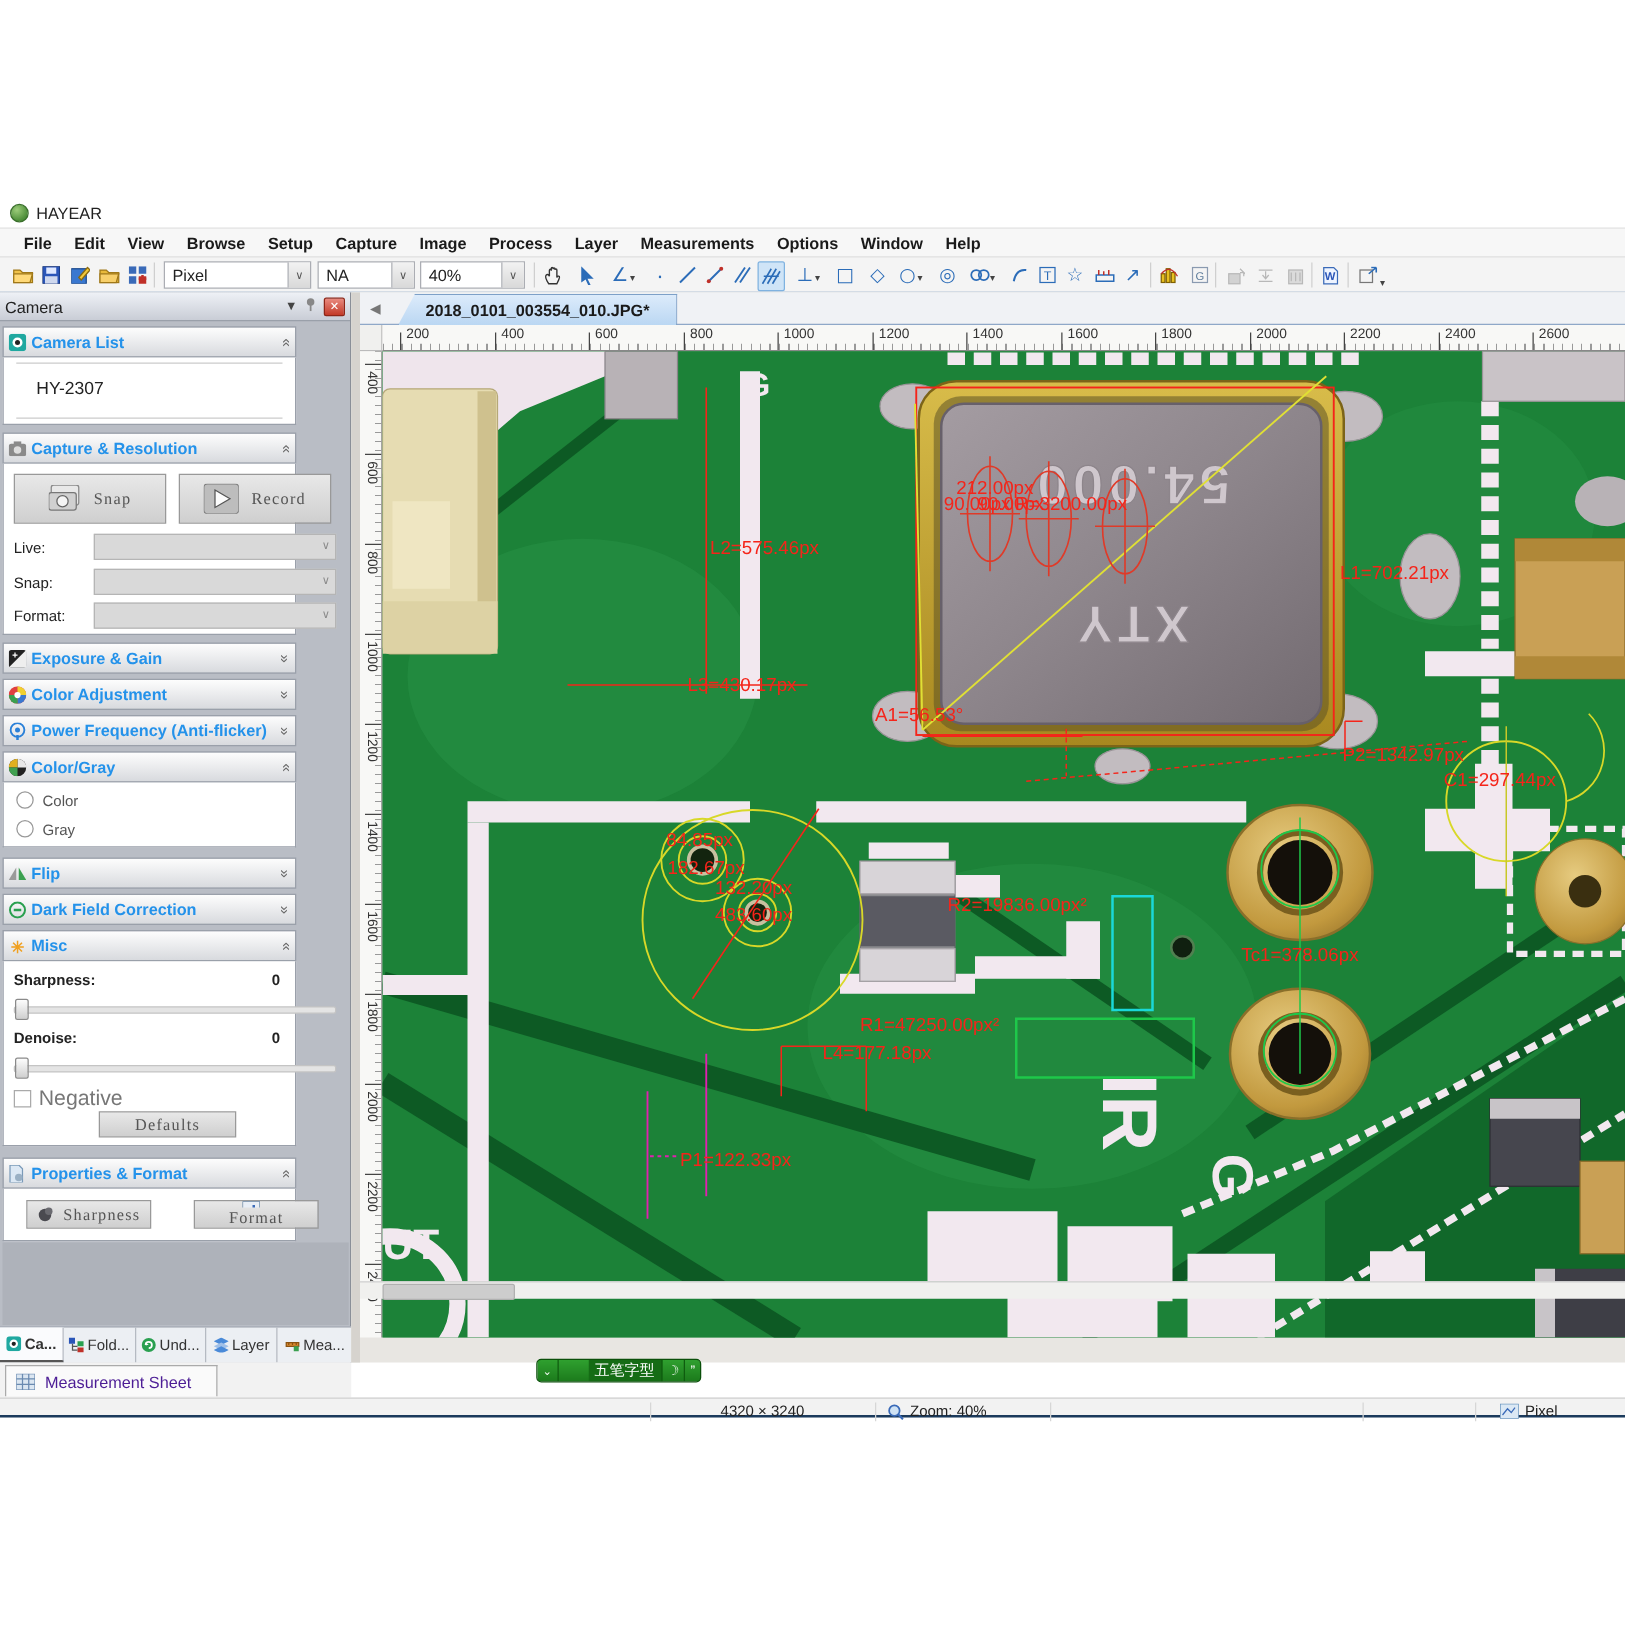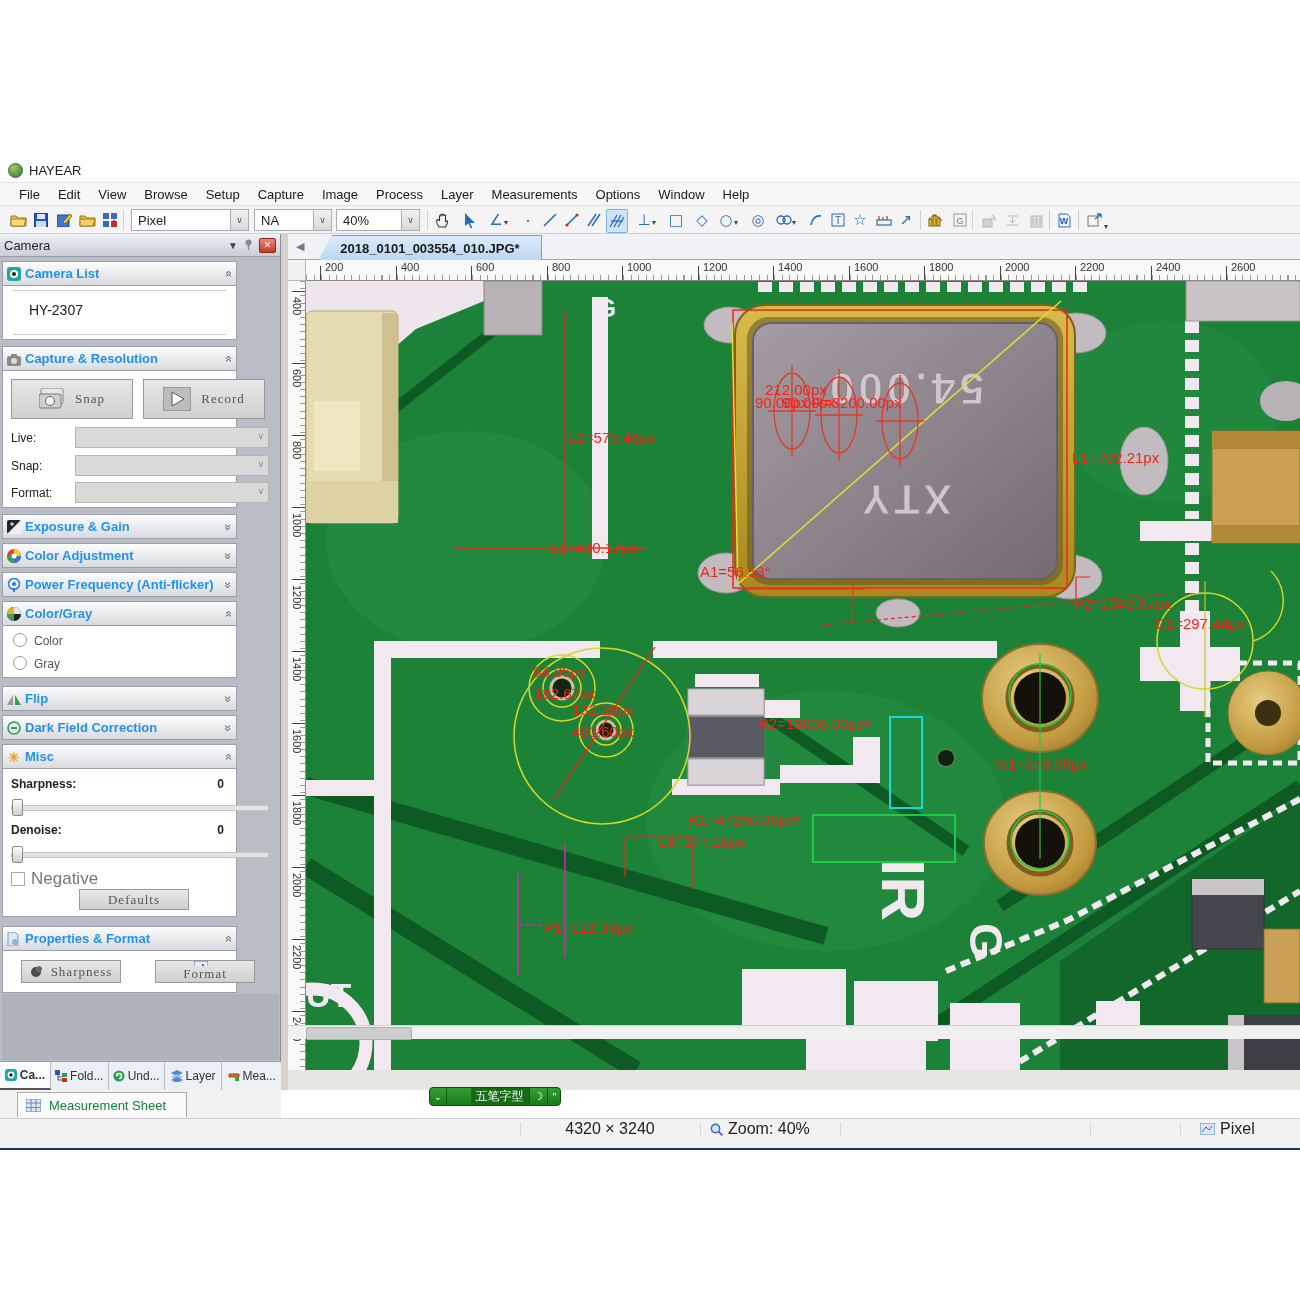--- a/index.html
+++ b/index.html
@@ -4,21 +4,21 @@
 <style>
   html,body{margin:0;padding:0;background:#fff;}
   body{width:1300px;height:1300px;position:relative;overflow:hidden;
        font-family:"Liberation Sans",sans-serif;-webkit-font-smoothing:antialiased;}
   .abs{position:absolute;}
   
   #titlebar{top:158px;left:0;width:1300px;height:24px;background:#fff;display:flex;align-items:center;padding-left:8px;box-sizing:border-box;}
   .appicon{width:13px;height:13px;border-radius:50%;background:radial-gradient(circle at 35% 30%,#9ccc7a,#4e8f3a 70%);border:1px solid #3a6f2c;margin-right:6px;}
   #apptitle{font-size:13px;color:#222;}
   #menubar{top:182px;left:0;width:1300px;height:23px;background:#f7f7f7;border-top:1px solid #e4e4e4;display:flex;align-items:center;padding-left:10px;box-sizing:border-box;}
-  .menuitem{font-size:13px;color:#1a1a1a;padding:0 9px;cursor:default;}
+  .menuitem{font-size:13px;color:#1a1a1a;padding:0 9px;cursor:default;font-weight:bold;}
   #toolbar{top:205px;left:0;width:1300px;height:29px;background:#f4f4f4;border-top:1px solid #e0e0e0;border-bottom:1px solid #c9d4e0;box-sizing:border-box;}
   .tbtn{position:absolute;top:3px;width:20px;height:22px;display:flex;align-items:center;justify-content:center;font-size:15px;color:#2b6cb8;}
   .tbtn.glyph{font-family:"DejaVu Sans",sans-serif;}
   .tsep{position:absolute;top:4px;width:1px;height:20px;background:#cfcfcf;}
   .tcombo{position:absolute;top:3px;height:22px;background:#fff;border:1px solid #abadb3;display:flex;align-items:center;box-sizing:border-box;font-size:13px;color:#222;}
   .tcombo .cv{flex:1;padding-left:6px;}
   .tcombo .carrow{width:17px;height:100%;background:linear-gradient(#f2f2f2,#d9d9d9);border-left:1px solid #abadb3;display:flex;align-items:center;justify-content:center;font-size:9px;color:#555;}
   .ddcaret{position:absolute;top:12px;font-size:8px;color:#444;}
   .hl{background:#cfe4f7;border:1px solid #7fb2e0;border-radius:2px;}
   
@@ -40,21 +40,21 @@
   .dcombo:after{content:"∨";position:absolute;right:4px;top:3px;font-size:9px;color:#8a8a8a;}
   .radio{width:12px;height:12px;border-radius:50%;border:1px solid #999;background:#fff;display:inline-block;vertical-align:-2px;margin-right:7px;}
   .slider-track{position:absolute;height:4px;background:#e4e4e4;border:1px solid #c4c4c4;border-radius:2px;}
   .slider-thumb{position:absolute;width:9px;height:15px;background:linear-gradient(#fdfdfd,#cfcfcf);border:1px solid #8a8a8a;border-radius:2px;top:-7px;left:0;}
   .checkbox{width:12px;height:12px;border:1px solid #aaa;background:#fff;display:inline-block;vertical-align:-2px;margin-right:6px;}
   #sbtabs{position:absolute;left:0;bottom:0;width:281px;height:28px;background:#eceff3;border-top:1px solid #9aa0aa;display:flex;align-items:stretch;}
   .sbtab{display:flex;align-items:center;justify-content:center;font-size:12px;color:#333;border-right:1px solid #b5bac2;padding:0 4px;gap:3px;}
   .sbtab.active{background:#fafbfd;border-bottom:2px solid #555;font-weight:bold;}
   .mini{width:12px;height:12px;display:inline-block;flex:none;}
   #msheet{top:1090px;left:0;width:281px;height:28px;background:#f2f2f2;}
-  #mstab{position:absolute;left:17px;top:2px;width:170px;height:25px;background:#fafafa;border:1px solid #aaa;border-bottom:none;display:flex;align-items:center;gap:8px;padding-left:8px;box-sizing:border-box;font-size:13px;color:#15803d;}
+  #mstab{position:absolute;left:4px;top:2px;width:170px;height:25px;background:#fafafa;border:1px solid #aaa;border-bottom:none;display:flex;align-items:center;gap:8px;padding-left:8px;box-sizing:border-box;font-size:13px;color:#4c1d95;}
   
   #docarea{top:234px;left:281px;width:1019px;height:856px;background:#e8e6e2;}
   #splitter{position:absolute;left:0;top:0;width:7px;height:856px;background:#d6d3ce;}
   #tabstrip{position:absolute;left:7px;top:0;width:1012px;height:26px;background:#f0f2f5;border-bottom:1px solid #8fa8c8;box-sizing:border-box;}
   #tabnav{position:absolute;left:8px;top:6px;font-size:11px;color:#777;}
   #doctab{position:absolute;left:30px;top:1px;width:222px;height:25px;background:linear-gradient(#dcebfb,#b9d6f2);border:1px solid #7da0c8;border-bottom:none;clip-path:polygon(14px 0,100% 0,100% 100%,0 100%);display:flex;align-items:center;justify-content:center;font-size:13px;font-weight:bold;color:#1a1a1a;}
   .rcorner{position:absolute;left:7px;top:26px;width:18px;height:21px;background:#f0f0ee;border-right:1px solid #bbb;border-bottom:1px solid #bbb;box-sizing:border-box;}
   #hruler{position:absolute;left:25px;top:26px;width:994px;height:21px;background:#f8f8f6;border-bottom:1px solid #888;box-sizing:border-box;overflow:hidden;
           background-image:repeating-linear-gradient(to right,#999 0 1px,transparent 1px 7.55px);background-size:100% 5px;background-position:0 100%;background-repeat:no-repeat;}
   .hlab{position:absolute;top:1px;font-size:11px;color:#333;}
@@ -63,21 +63,21 @@
           background-image:repeating-linear-gradient(to bottom,#999 0 1px,transparent 1px 7.2px);background-size:5px 100%;background-position:100% 0;background-repeat:no-repeat;}
   .vlab{position:absolute;left:1px;font-size:11px;color:#333;transform-origin:0 0;transform:rotate(90deg) translate(2px,-14px);white-space:nowrap;}
   .vtick{position:absolute;left:4px;height:1px;width:14px;background:#444;}
   #canvas{position:absolute;left:25px;top:47px;width:994px;height:789px;background:#1c8238;}
   #hscroll{position:absolute;left:7px;top:791px;width:1012px;height:14px;background:#f0f0ee;border-top:1px solid #d0d0d0;box-sizing:border-box;}
   #hthumb{position:absolute;left:18px;top:1px;width:104px;height:11px;background:#cdcdcd;border:1px solid #b0b0b0;border-radius:2px;}
   
   #ime{top:1087px;left:429px;height:17px;display:flex;align-items:stretch;background:linear-gradient(#2fa02f,#1c7a1c);border:1px solid #0a4f0a;border-radius:4px;overflow:hidden;}
   #ime .seg{display:flex;align-items:center;color:#fff;font-size:11px;padding:0 4px;border-right:1px solid #0f5c0f;}
   #ime .txt{background:#156c15;font-size:12px;padding:0 5px;margin-left:24px;}
-  #statusbar{top:1118px;left:0;width:1300px;height:32px;background:#f2f2f2;border-top:1px solid #cfcfcf;border-bottom:2px solid #1b3a5c;box-sizing:border-box;font-size:16px;color:#222;}
+  #statusbar{top:1118px;left:0;width:1300px;height:16px;background:#f2f2f2;border-top:1px solid #cfcfcf;border-bottom:2px solid #1b3a5c;box-sizing:border-box;font-size:12px;color:#222;}
   .ssep{position:absolute;top:3px;width:1px;height:15px;background:#d6d6d6;}
   .scell{position:absolute;top:0;height:20px;display:flex;align-items:center;justify-content:center;gap:5px;}
   
   .ann{font-family:"Liberation Sans",sans-serif;font-size:15px;fill:#f5241a;}
   .silktxt{font-family:"Liberation Sans",sans-serif;font-weight:bold;fill:#f2e8ef;}
   .chiptxt{font-family:"Liberation Sans",sans-serif;font-weight:bold;fill:#cfc7cd;stroke:#8d858b;stroke-width:1px;letter-spacing:4px;}
 </style>
 </head>
 <body>
 

